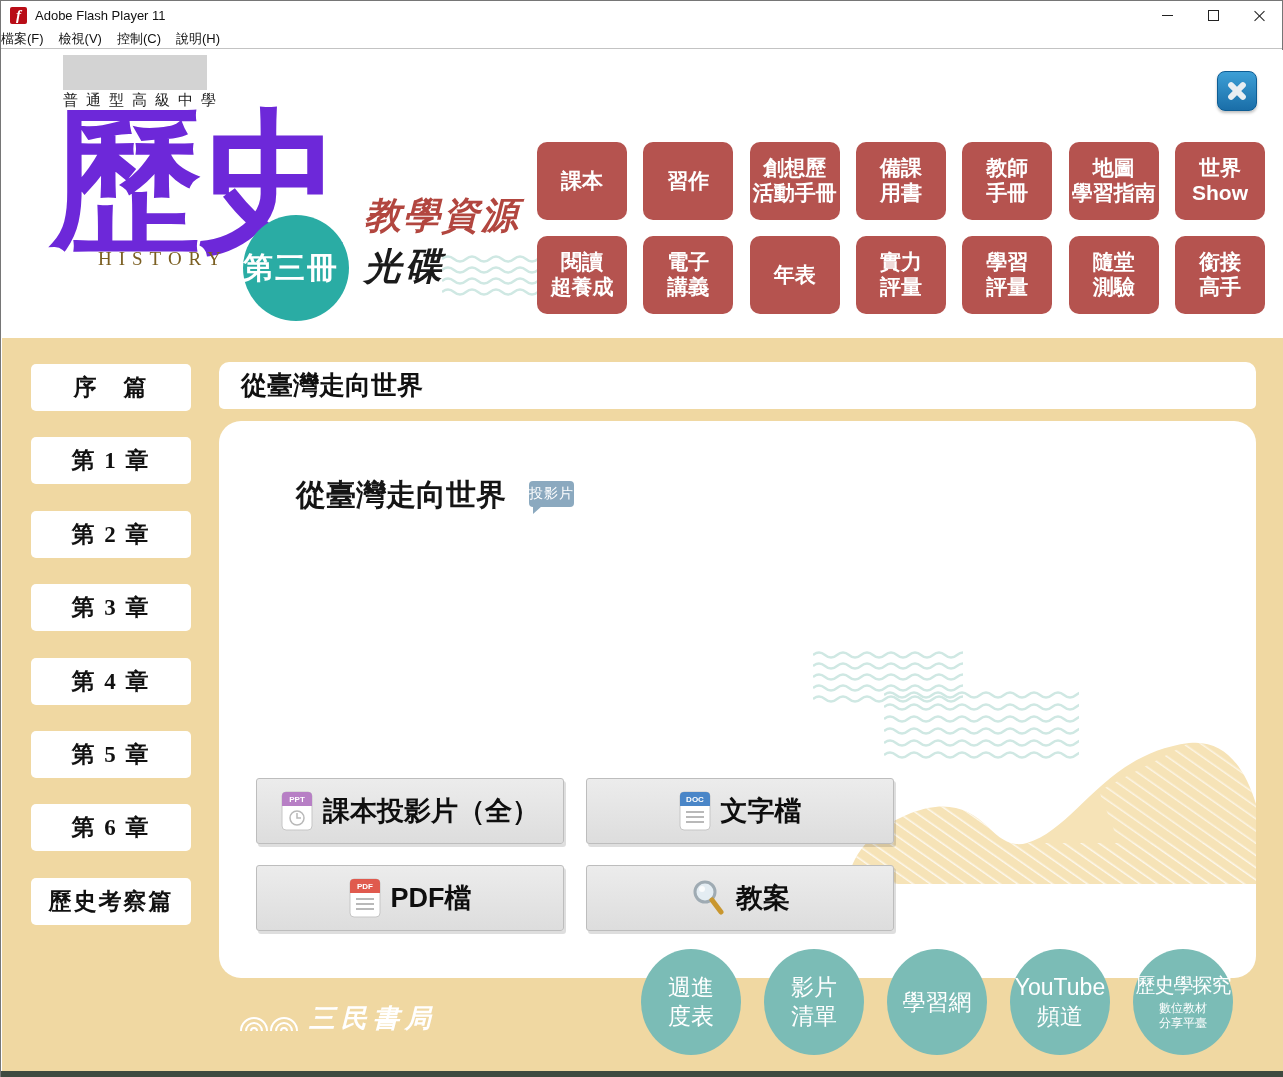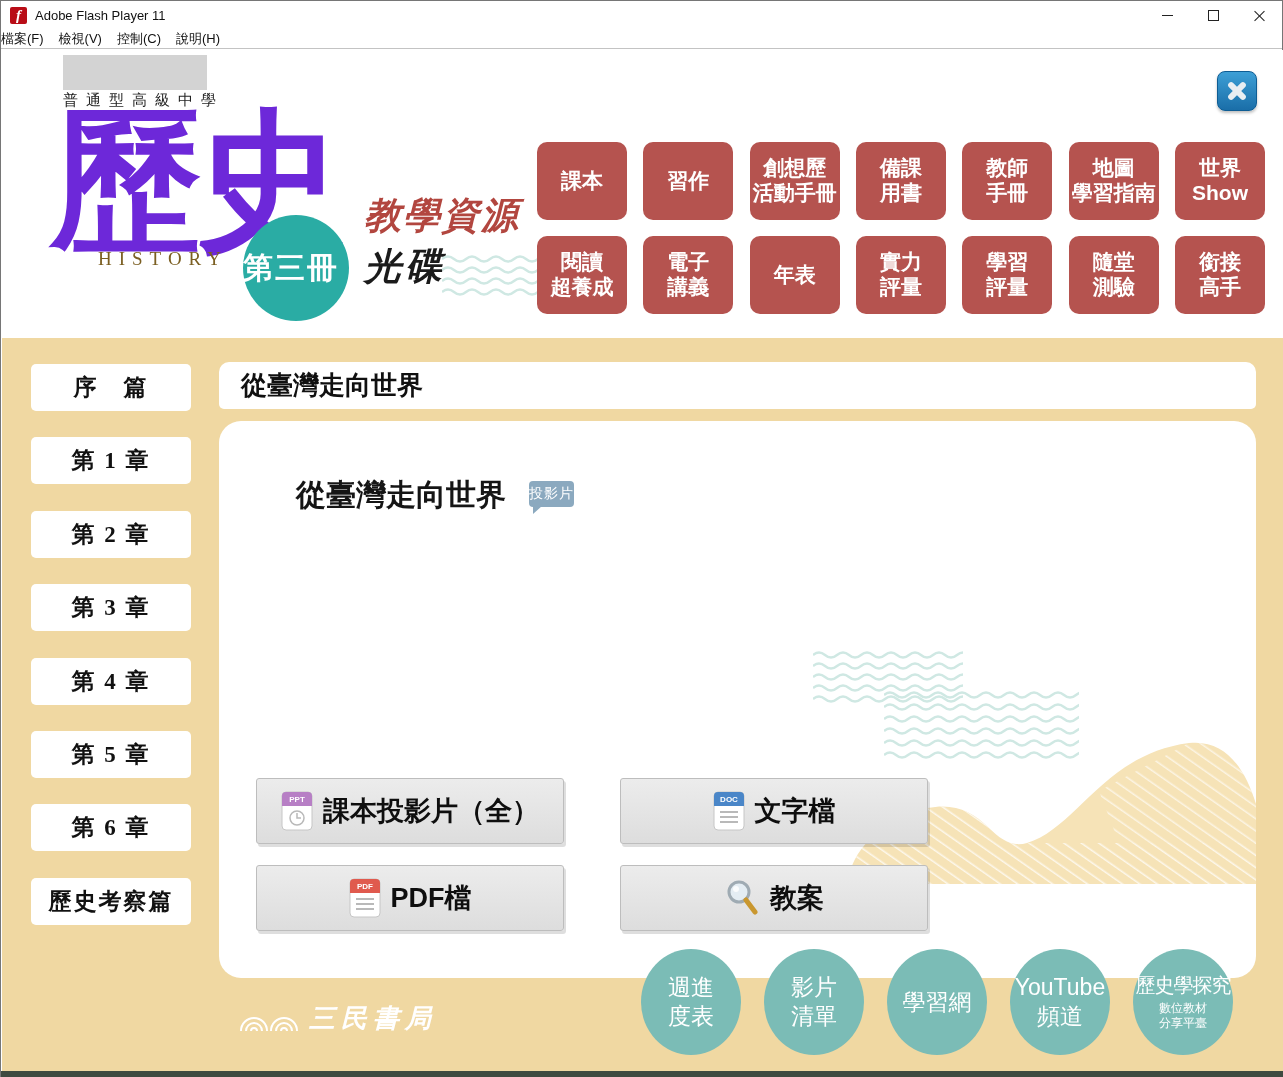--- a/index.html
+++ b/index.html
@@ -55,21 +55,21 @@
     display:flex;align-items:center;padding-left:22px;box-sizing:border-box;font-size:26px;font-weight:700;color:#101010;}
 
   .panel{position:absolute;left:217px;top:83px;width:1037px;height:557px;background:#fff;border-radius:22px;overflow:hidden;}
   .panel-title{position:absolute;left:77px;top:54px;font-size:30px;font-weight:700;color:#151515;}
   .slide-tag{position:absolute;left:310px;top:60px;background:#8ba9bf;color:#fff;font-size:14px;letter-spacing:1px;
     padding:4px 0;border-radius:4px;}
   .slide-tag::after{content:"";position:absolute;left:4px;bottom:-7px;width:0;height:0;
     border-top:8px solid #8ba9bf;border-right:9px solid transparent;}
   .hill{position:absolute;left:540px;top:295px;}
 
-  .file-grid{position:absolute;left:37px;top:357px;display:grid;grid-template-columns:repeat(2,308px);gap:21px 56px;}
+  .file-grid{position:absolute;left:37px;top:357px;display:grid;grid-template-columns:repeat(2,308px);gap:21px 22px;}
   .file-btn{height:64px;background:linear-gradient(#ececec,#ddd);border:1px solid #bdbdbd;border-radius:3px;
     box-shadow:2px 3px 0 rgba(0,0,0,.13);display:flex;align-items:center;justify-content:center;gap:10px;
     font-size:27px;font-weight:700;color:#0e0e0e;cursor:pointer;}
 
   .circles{position:absolute;left:640px;top:948px;display:flex;gap:23px;}
   .circle{width:100px;height:106px;border-radius:50%;background:#7bbcb6;color:#fff;display:flex;flex-direction:column;
     align-items:center;justify-content:center;text-align:center;cursor:pointer;}
   .circle-label{font-size:23px;line-height:1.25;white-space:pre-line;}
   .circle:last-child .circle-label{font-size:20px;letter-spacing:-1px;}
   .circle-sub{font-size:12px;line-height:1.25;white-space:pre-line;margin-top:3px;}

